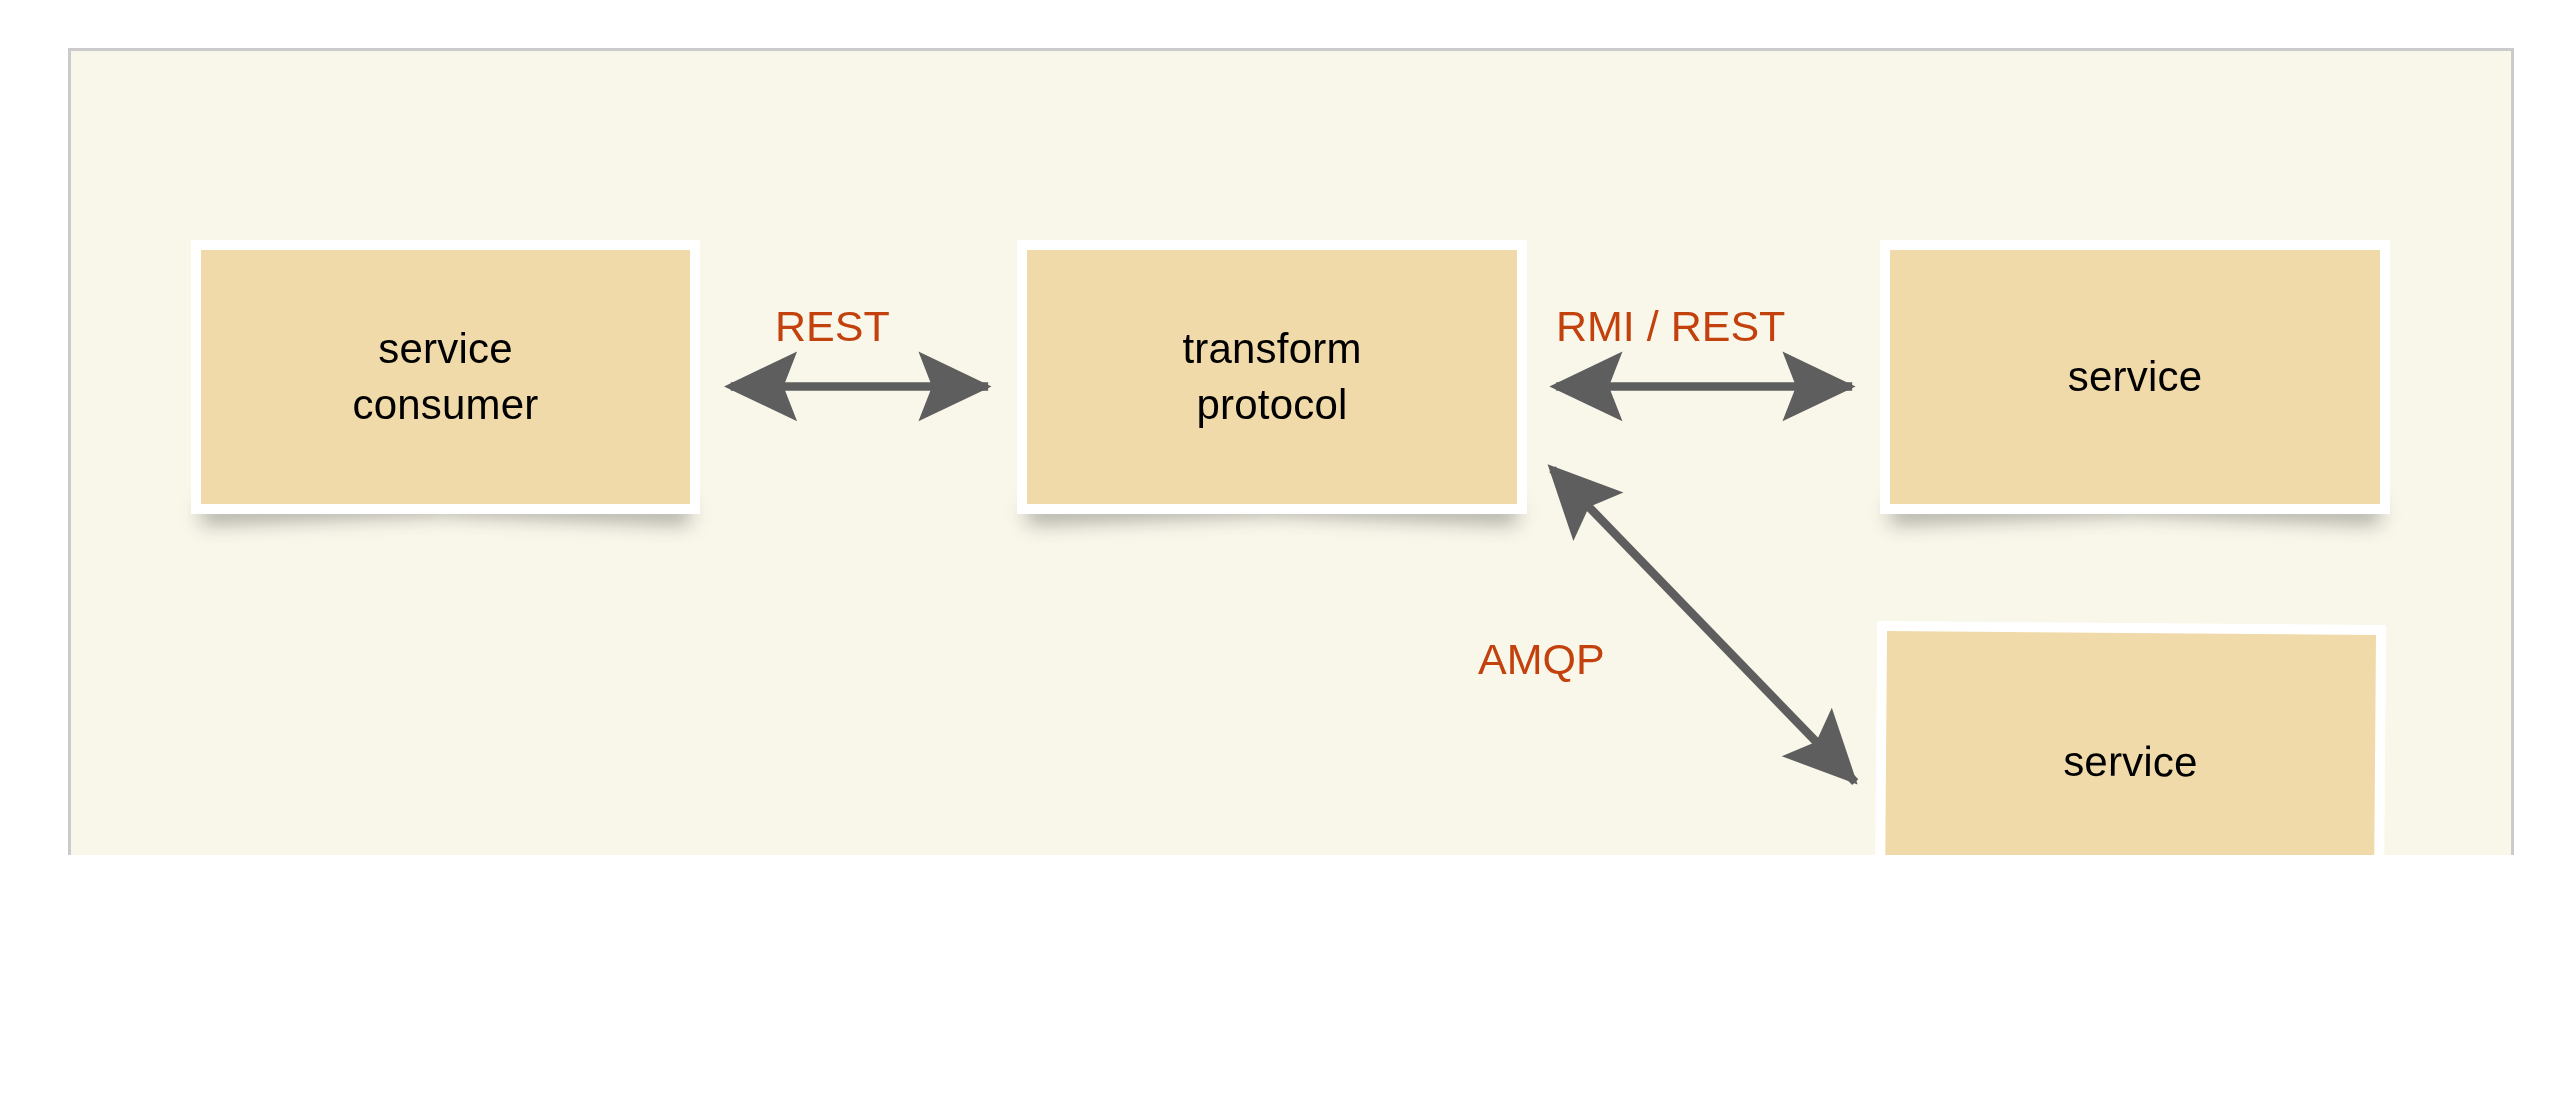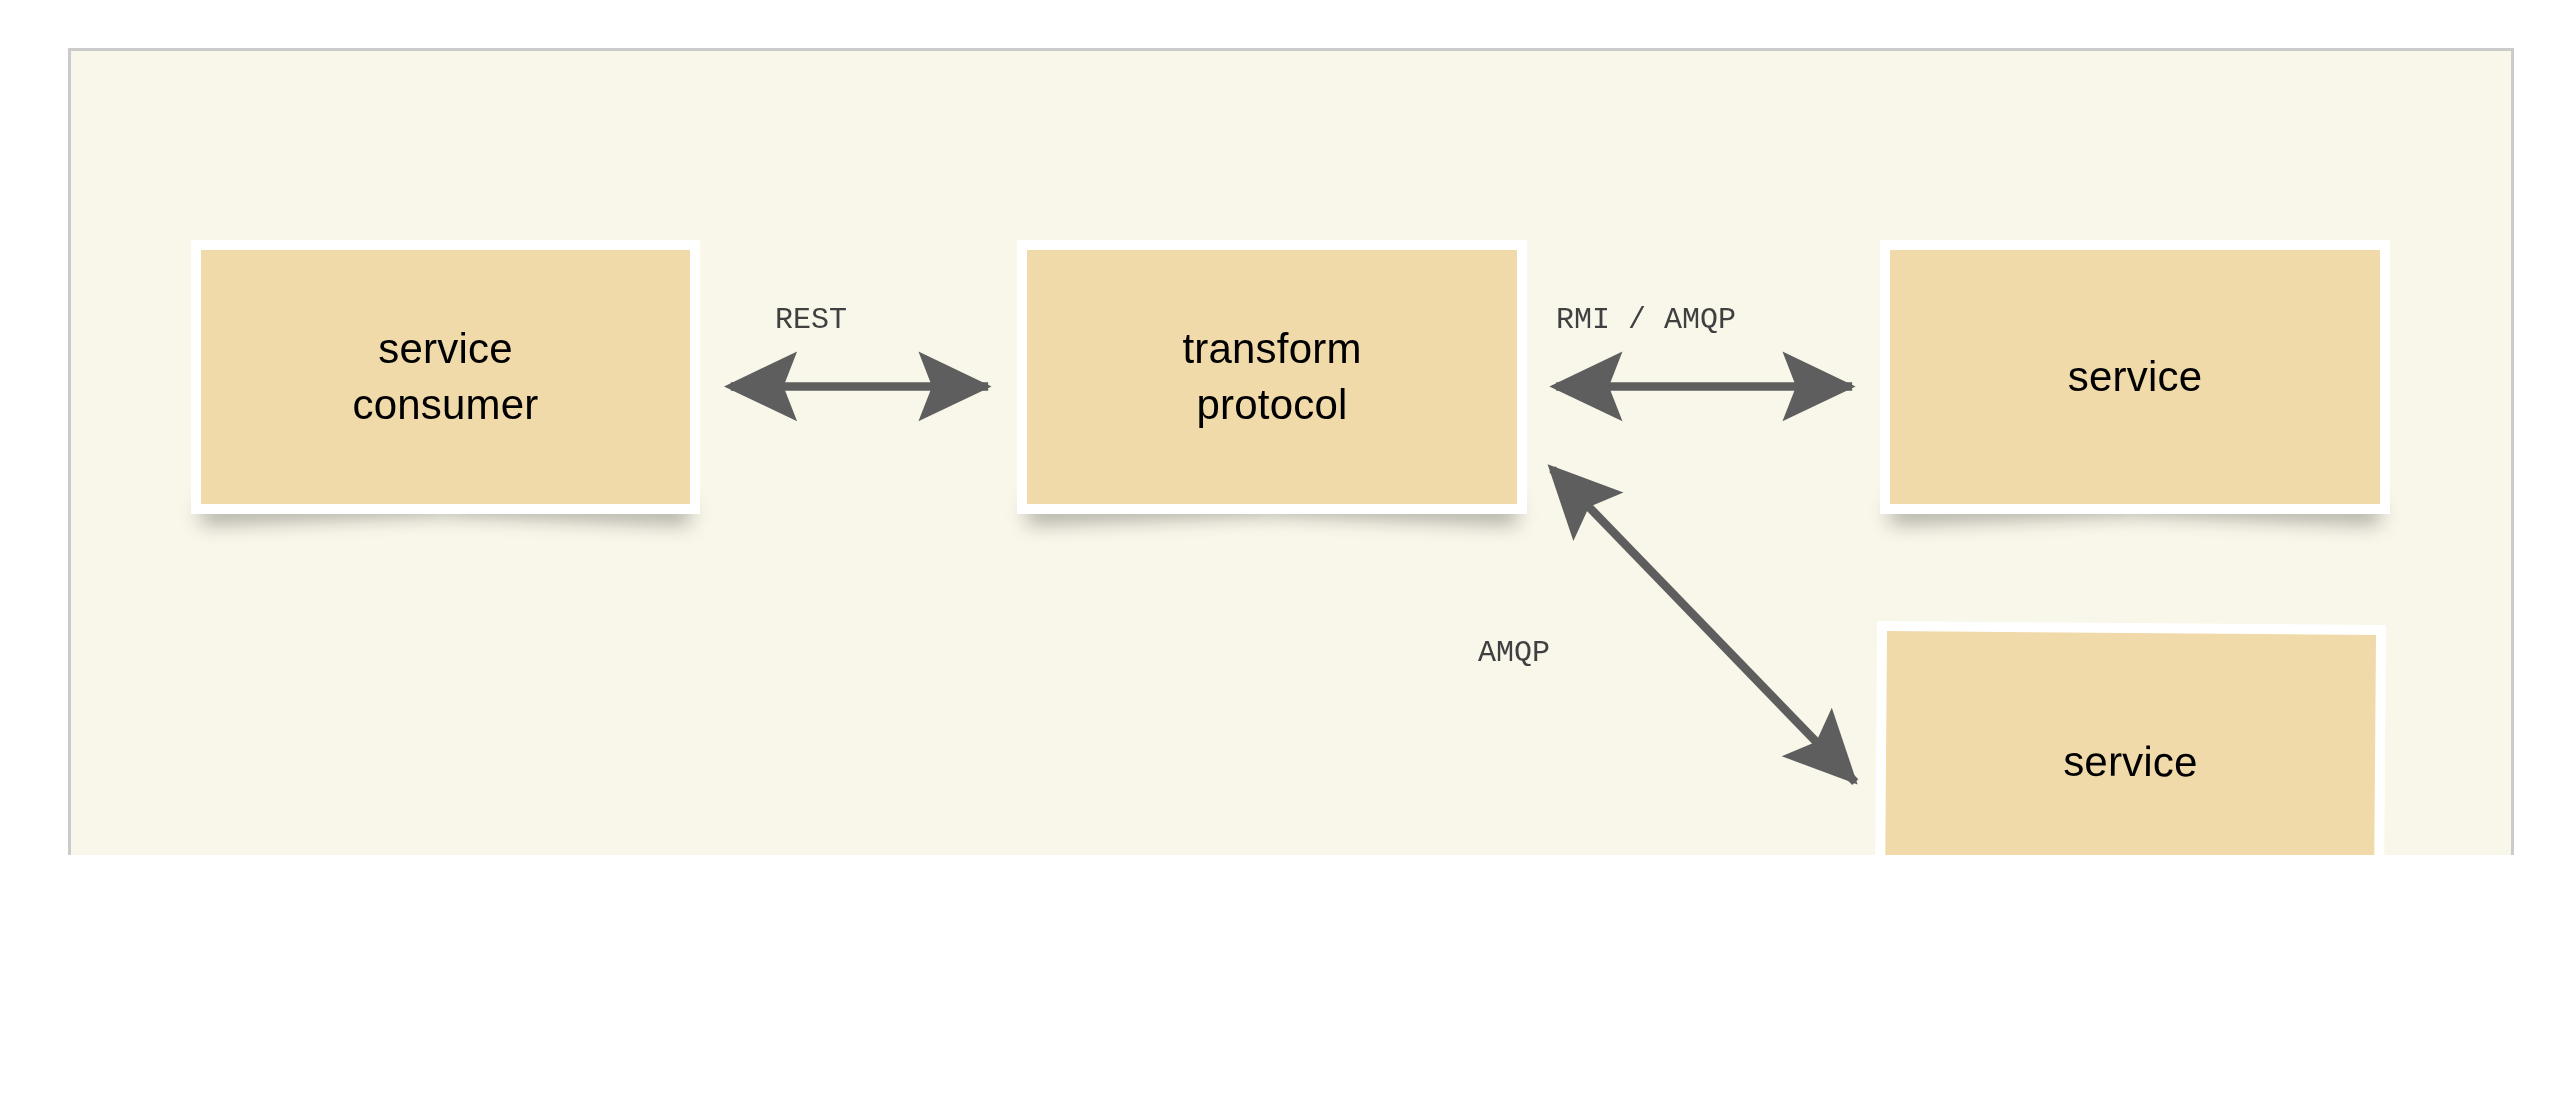--- a/index.html
+++ b/index.html
@@ -108,23 +108,23 @@
     top: 0;
     width: 2576px;
     height: 1109px;
     pointer-events: none;
     z-index: 3;
   }
 
   
   .edge-label {
     position: absolute;
-    color: #404040;
-    font-family: Liberation Mono, monospace;
-    font-size: 30px;
+    color: #c2410c;
+    font-family: Liberation Sans, sans-serif;
+    font-size: 43px;
     line-height: 1;
     white-space: nowrap;
     z-index: 4;
   }
   #label-rest      { left: 775px; top: 305px; }
   #label-rmi-iiop  { left: 1556px; top: 305px; }
   #label-amqp      { left: 1478px; top: 638px; }
 </style>
 </head>
 <body>
@@ -177,18 +177,18 @@
 
     <line x1="945" y1="500" x2="1278" y2="500" stroke="#5e5e5e" stroke-width="11" marker-start="url(#arrow-start)" marker-end="url(#arrow-end)"></line>
 
     <line x1="2013" y1="500" x2="2396" y2="500" stroke="#5e5e5e" stroke-width="11" marker-start="url(#arrow-start)" marker-end="url(#arrow-end)"></line>
 
     <line x1="2008" y1="607" x2="2400" y2="1012" stroke="#5e5e5e" stroke-width="11" marker-start="url(#arrow-start)" marker-end="url(#arrow-end)"></line>
   </svg>
 
   <div class="edge-label" id="label-rest">REST</div>
 
-  <div class="edge-label" id="label-rmi-iiop">RMI / AMQP</div>
+  <div class="edge-label" id="label-rmi-iiop">RMI / REST</div>
 
   <div class="edge-label" id="label-amqp">AMQP</div>
 
 </div>
 
 
 </body></html>

